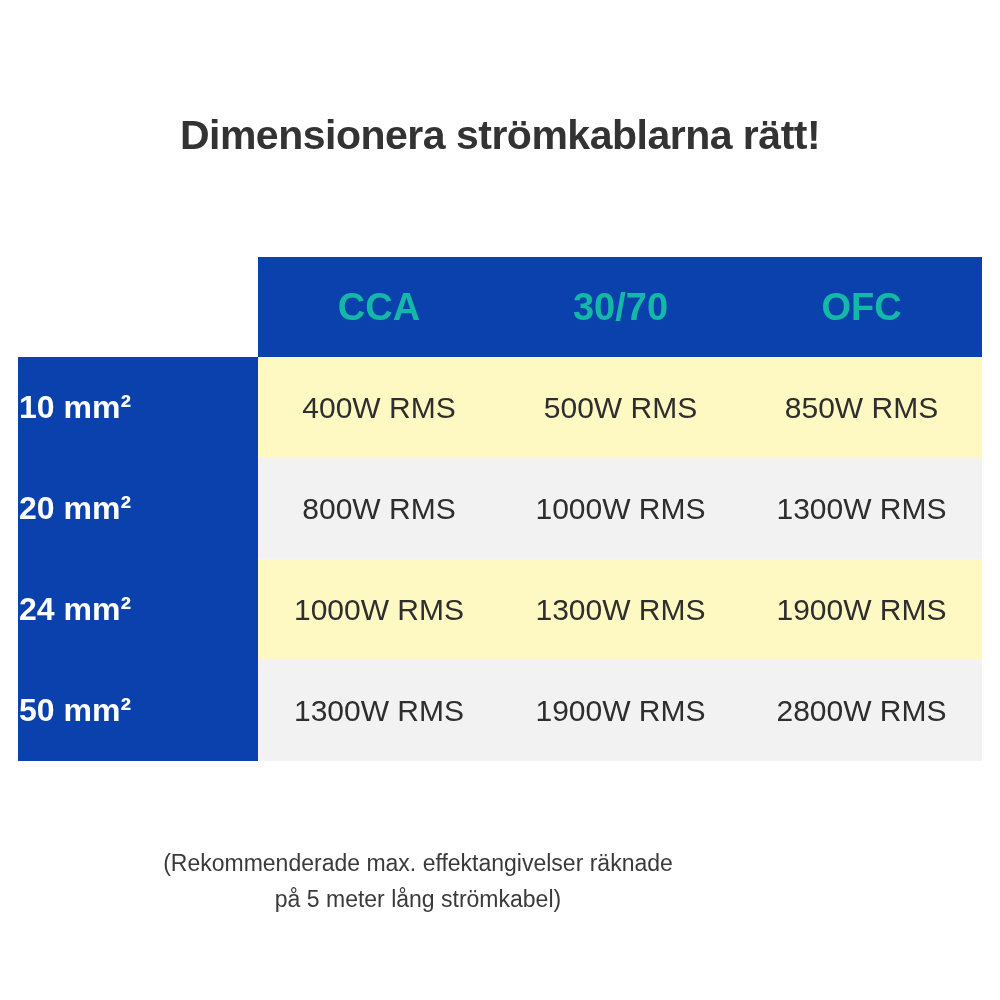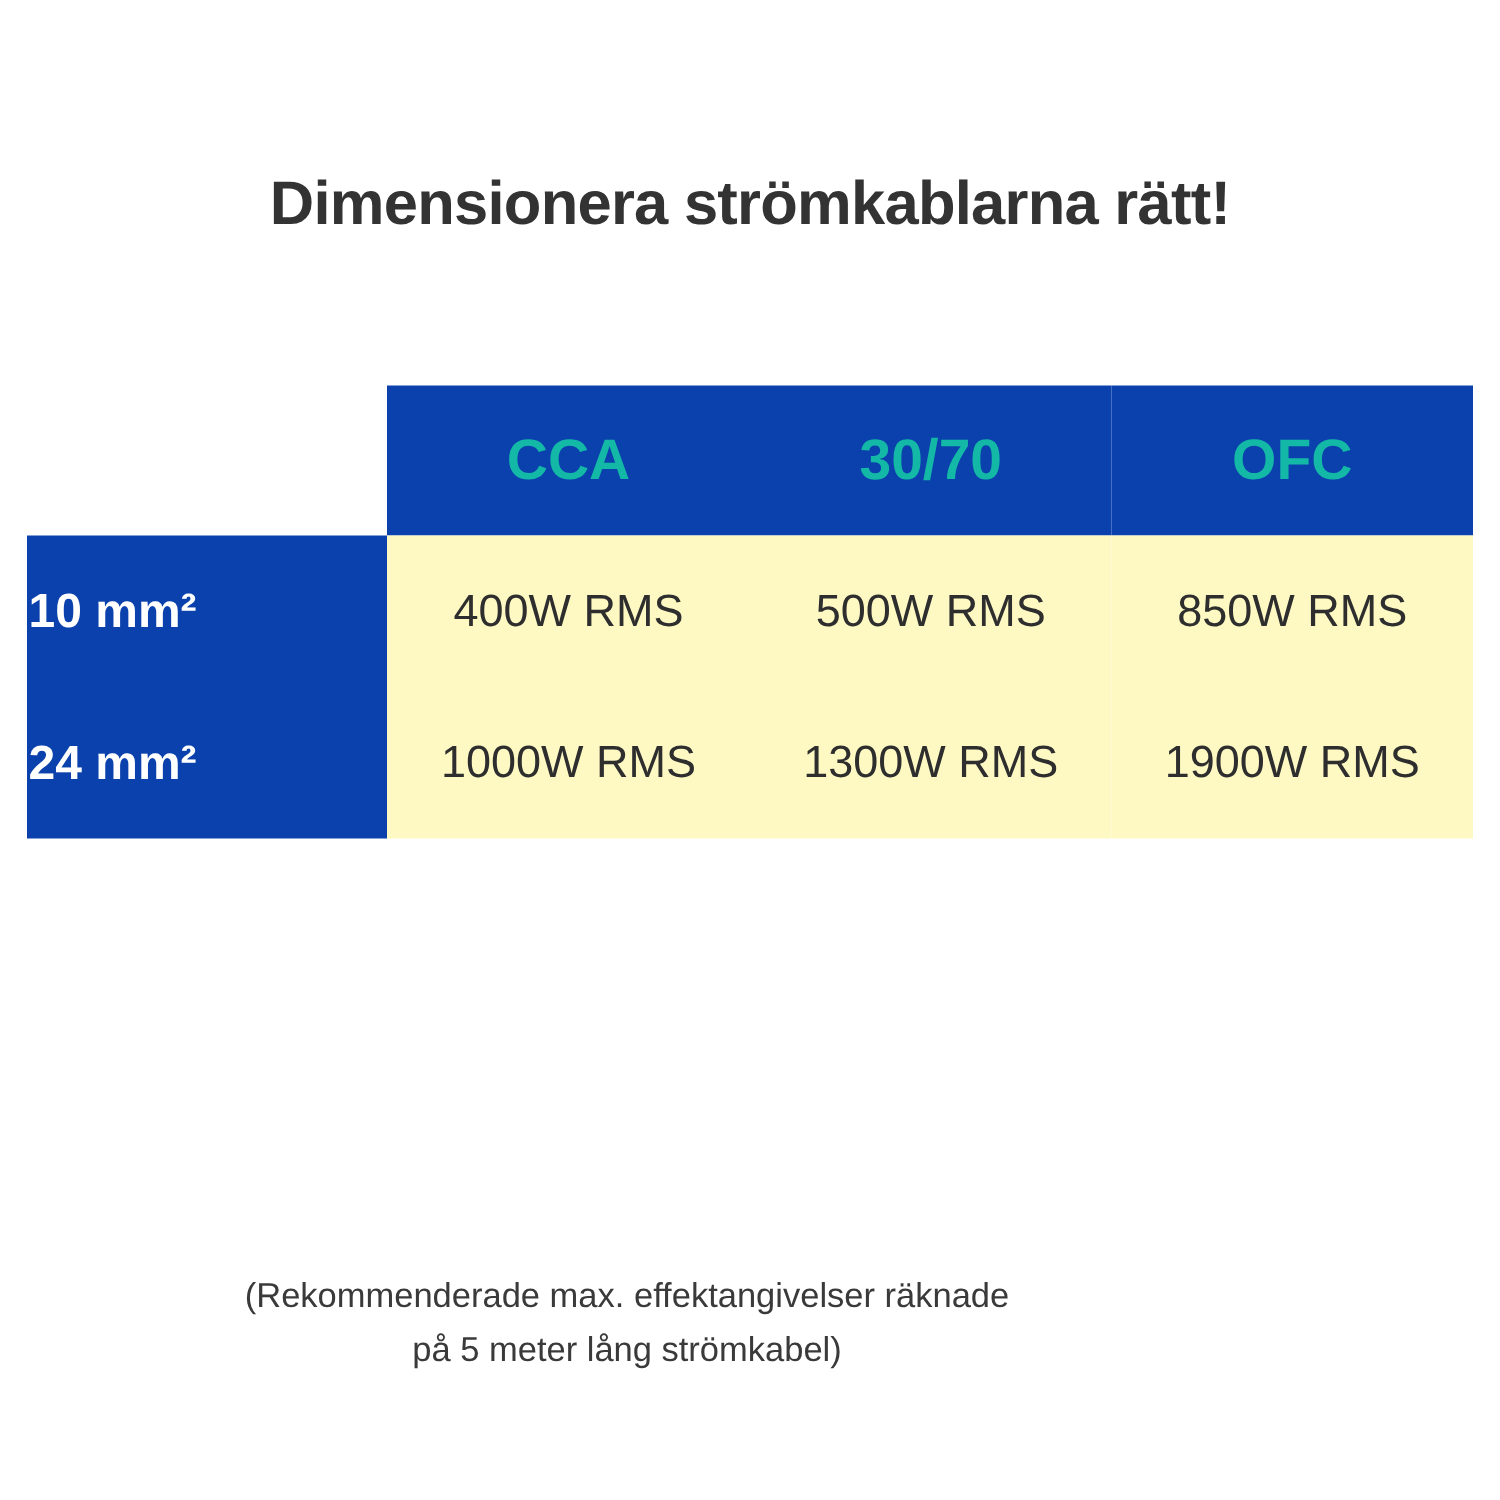--- a/index.html
+++ b/index.html
@@ -125,25 +125,37 @@
           <th class="head">OFC</th>
         </tr>
       </thead>
       <tbody>
         <tr>
           <td class="rowhead">10 mm²</td>
           <td class="cell">400W RMS</td>
           <td class="cell">500W RMS</td>
           <td class="cell">850W RMS</td>
         </tr>
+        <tr class="alt">
+          <td class="rowhead">20 mm²</td>
+          <td class="cell">800W RMS</td>
+          <td class="cell">1000W RMS</td>
+          <td class="cell">1300W RMS</td>
+        </tr>
         <tr>
           <td class="rowhead">24 mm²</td>
           <td class="cell">1000W RMS</td>
           <td class="cell">1300W RMS</td>
           <td class="cell">1900W RMS</td>
+        </tr>
+        <tr class="alt">
+          <td class="rowhead">50 mm²</td>
+          <td class="cell">1300W RMS</td>
+          <td class="cell">1900W RMS</td>
+          <td class="cell">2800W RMS</td>
         </tr>
       </tbody>
     </table>
   </div>
 
   <div class="footnote">
     <div>(Rekommenderade max. effektangivelser räknade</div>
     <div>på 5 meter lång strömkabel)</div>
   </div>
 

